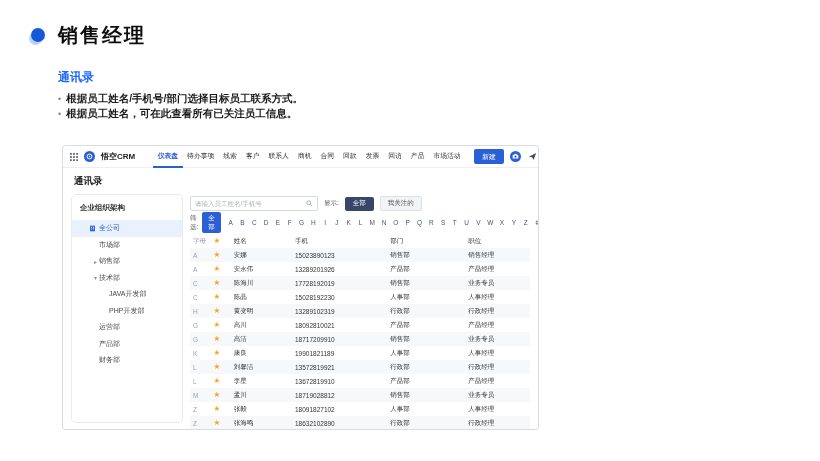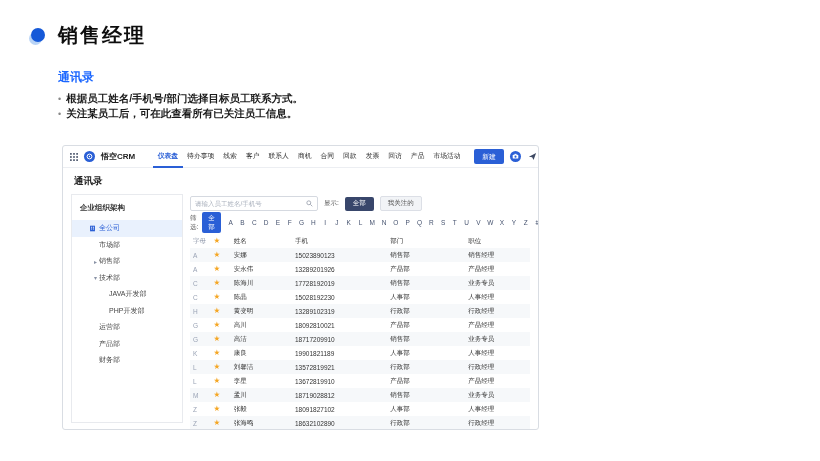--- a/index.html
+++ b/index.html
@@ -38,21 +38,21 @@
   .new-btn{margin-left:3px;background:var(--accent);color:#fff;font-size:6.8px;padding:2.5px 8px;border:none;border-radius:2px;cursor:pointer;white-space:nowrap;}
   .nav-right{margin-left:auto;display:flex;align-items:center;gap:7px;}
   .nav-right .ico{display:inline-flex;color:#3e4a63;cursor:pointer;}
   .nav-right .badge{width:11px;height:11px;border-radius:50%;background:#2a5fd6;display:inline-flex;align-items:center;justify-content:center;color:#fff;}
 
   
   .page-title{font-size:9.5px;font-weight:bold;color:#222;padding:7px 11px 4px 11px;}
 
   
   .content{display:flex;gap:7px;padding:2px 8px 8px 8px;height:239px;}
-  .tree-panel{width:112px;border:1px solid #e8eaee;border-radius:0;background:#fff;flex:none;overflow:hidden;}
+  .tree-panel{width:112px;border:1px solid #e8eaee;border-radius:5px;background:#fff;flex:none;overflow:hidden;}
   .tree-header{font-size:7.5px;font-weight:bold;color:#333;padding:8px 8px 7px 8px;}
   .tree-item{font-size:7px;color:#444;height:16.5px;display:flex;align-items:center;cursor:pointer;white-space:nowrap;}
   .tree-item.selected{background:#e9f1fd;color:var(--accent);}
   .tree-item .arrow{width:7px;font-size:6px;color:#8a93a6;display:inline-block;text-align:center;flex:none;}
   .tree-item .co-icon{display:inline-flex;margin-right:3px;flex:none;}
 
   .main{flex:1;display:flex;flex-direction:column;padding-top:2px;min-width:0;}
   .toolbar{display:flex;align-items:center;gap:6px;height:16px;margin-bottom:5px;}
   .search-box{display:flex;align-items:center;border:1px solid #d5d9e0;border-radius:2px;height:15px;width:128px;padding:0 4px;background:#fff;}
   .search-box input{border:none;outline:none;flex:1;font-size:6.5px;color:#333;min-width:0;background:transparent;}
@@ -86,21 +86,21 @@
 <div class="slide">
 
   <div class="dot-wrap">
     <span class="dot-shadow"></span>
     <span class="dot-main"></span>
   </div>
   <h1 class="slide-title">销售经理</h1>
   <h2 class="slide-subtitle">通讯录</h2>
   <ul class="slide-bullets">
     <li>根据员工姓名/手机号/部门选择目标员工联系方式。</li>
-    <li>关注某员工后，可在此查看所有已关注员工信息。</li>
+    <li>根据员工姓名，可在此查看所有已关注员工信息。</li>
   </ul>
 
   <div class="app-card">
 
     <div class="navbar">
       <span class="grid-icon">
         <svg width="8" height="8" viewBox="0 0 9 9">
             <g fill="currentColor">
           <rect x="0" y="0" width="2" height="2"></rect>
               <rect x="3.5" y="0" width="2" height="2"></rect>

